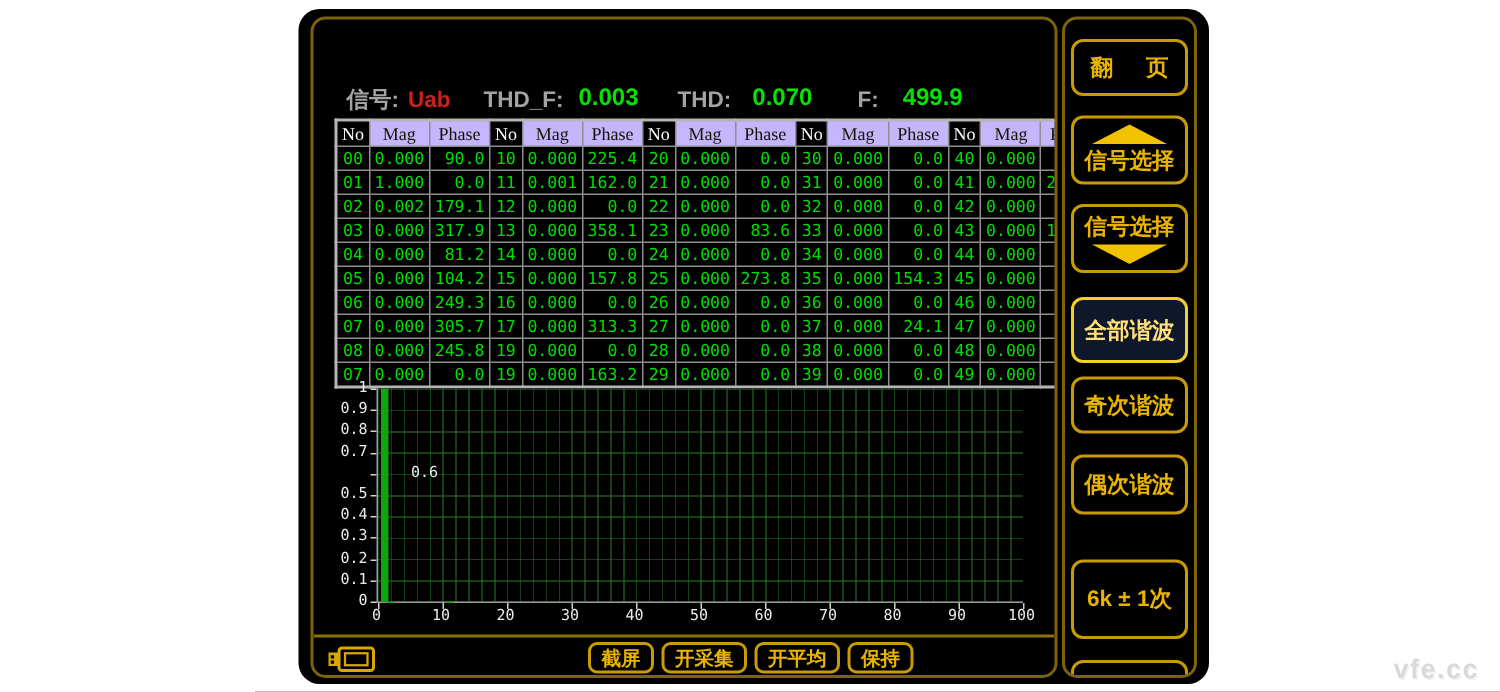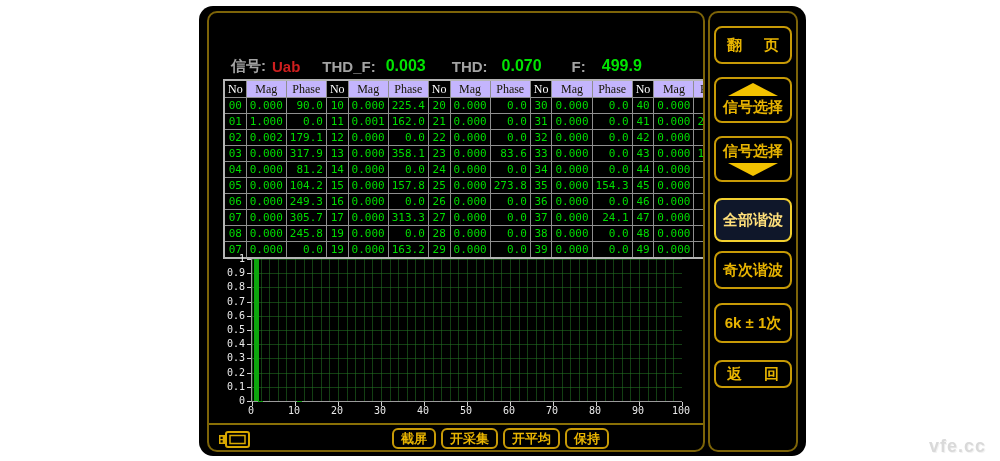--- a/index.html
+++ b/index.html
@@ -60,21 +60,21 @@
     border:2px solid #c79a06;border-radius:8px;color:#e8b400;font-weight:bold;font-size:15px;
     display:flex;flex-direction:column;align-items:center;justify-content:center;cursor:pointer;
     background:transparent;white-space:nowrap;}
   .sbtn.selected{background:#0f172a;color:#ffe07a;border-color:#f2cf2f;}
   .sbtn:nth-child(1){height:38px;margin-top:13px;}
   .sbtn:nth-child(2){height:46px;margin-top:13px;}
   .sbtn:nth-child(3){height:46px;margin-top:13px;}
   .sbtn:nth-child(4){height:44px;margin-top:16px;}
   .sbtn:nth-child(5){height:38px;margin-top:9px;}
   .sbtn:nth-child(6){height:40px;margin-top:14px;}
-  .sbtn:nth-child(7){height:28px;margin-top:17px;}
+  .sbtn:nth-child(7){height:53px;margin-top:30px;}
   .sbtn:nth-child(8){height:40px;margin-top:14px;}
   .sbtn-label.spread{display:flex;justify-content:space-between;width:100%;padding:0 11px;
     box-sizing:border-box;}
   .tri{width:0;height:0;}
   .tri-up{border-left:25px solid transparent;border-right:25px solid transparent;
     border-bottom:13px solid #f2c200;margin-bottom:2px;}
   .tri-down{border-left:25px solid transparent;border-right:25px solid transparent;
     border-top:13px solid #f2c200;margin-top:2px;}
   
   .watermark{position:absolute;right:14px;bottom:4px;color:#d9d9d9;font-size:18px;font-weight:bold;
@@ -320,21 +320,21 @@
           <div class="bar" style="left: 1.8px; height: 142px; background: rgb(13, 166, 13);"></div>
           <div class="bar" style="left: 6.1px; height: 0.284px; background: rgb(13, 166, 13);"></div>
           <div class="bar" style="left: 44.8px; height: 0.142px; background: rgb(13, 166, 13);"></div>
         </div>
     <span class="ylab" style="top: 142px;">0</span>
         <span class="ylab" style="top: 127.8px;">0.1</span>
         <span class="ylab" style="top: 113.6px;">0.2</span>
         <span class="ylab" style="top: 99.4px;">0.3</span>
         <span class="ylab" style="top: 85.2px;">0.4</span>
         <span class="ylab" style="top: 71px;">0.5</span>
-        <span class="ylab" style="top: 56.8px;">0.6</span>
+        <span class="ylab" style="top: 56.8px; padding-left: 47px;">0.6</span>
         <span class="ylab" style="top: 42.6px;">0.7</span>
         <span class="ylab" style="top: 28.4px;">0.8</span>
         <span class="ylab" style="top: 14.2px;">0.9</span>
         <span class="ylab" style="top: 0px;">1</span>
         <span class="xlab" style="left: 42px;">0</span>
         <span class="xlab" style="left: 85px;">10</span>
         <span class="xlab" style="left: 128px;">20</span>
         <span class="xlab" style="left: 171px;">30</span>
         <span class="xlab" style="left: 214px;">40</span>
         <span class="xlab" style="left: 257px;">50</span>
@@ -383,20 +383,23 @@
           <span class="sbtn-label">信号选择</span>
           <div class="tri tri-down"></div>
         </div>
         <div class="sbtn selected">
           <span class="sbtn-label">全部谐波</span>
         </div>
         <div class="sbtn">
           <span class="sbtn-label">奇次谐波</span>
         </div>
         <div class="sbtn">
+          <span class="sbtn-label">偶次谐波</span>
+        </div>
+        <div class="sbtn">
           <span class="sbtn-label">6k ± 1次</span>
         </div>
         <div class="sbtn">
           <div class="sbtn-label spread">
             <span>返</span>
             <span>回</span>
           </div>
         </div>
       </div>
   </div>

